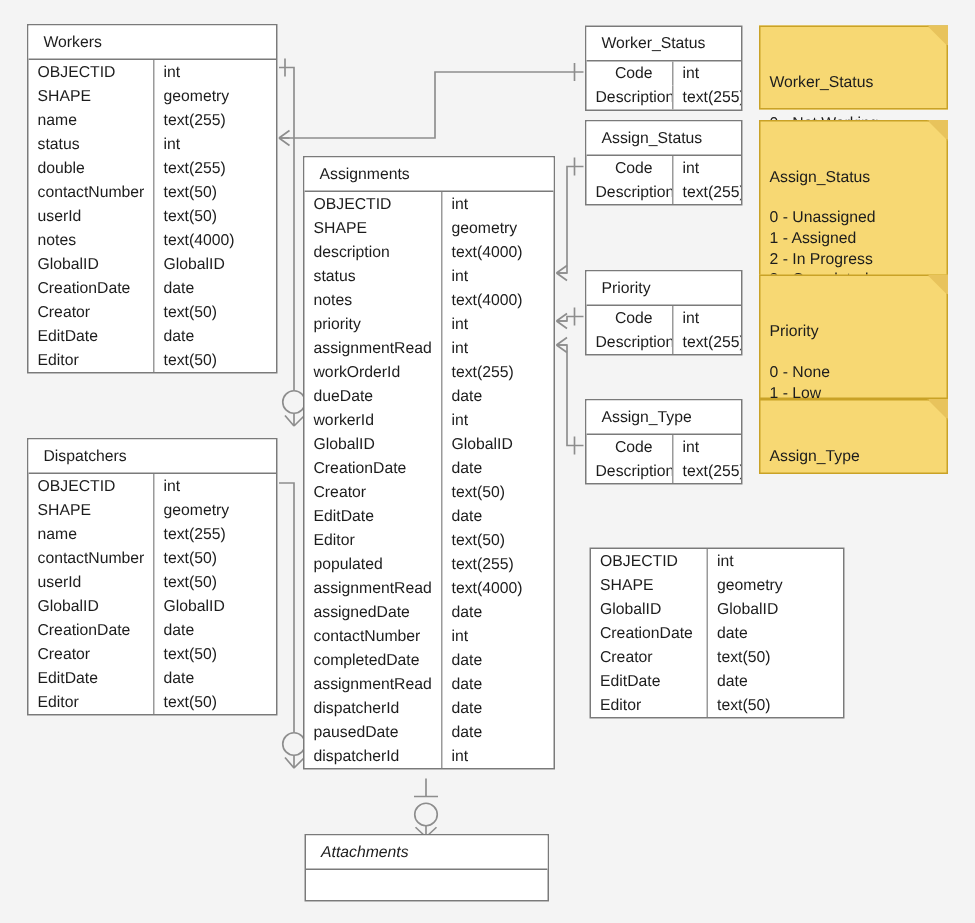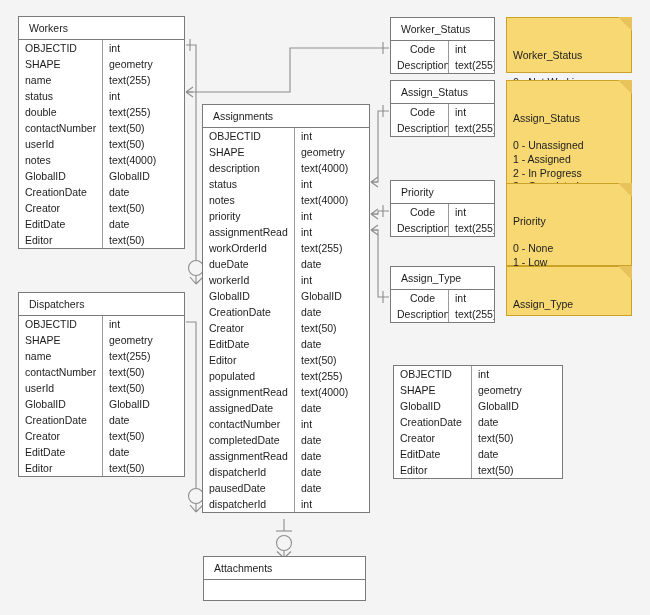--- a/index.html
+++ b/index.html
@@ -419,21 +419,21 @@
           <span class="fname">EditDate</span>
           <span class="ftype">date</span>
         </div>
       <div class="row">
           <span class="fname">Editor</span>
           <span class="ftype">text(50)</span>
         </div>
     </div>
   </div>
 
-  <div class="tbl" style="left:203px;top:556px;width:163px;">
+  <div class="tbl" style="left:203px;top:556px;width:163px;font-style:italic;">
     <div class="title">Attachments</div>
     <div class="rows">
       <div class="row empty"></div>
     </div>
   </div>
 
   <div class="note" style="left:506px;top:17px;width:126px;height:56px;">
     <span class="fold"></span>
     <span class="ntitle">Worker_Status</span>
     <span class="nbody">0 - Not Working

